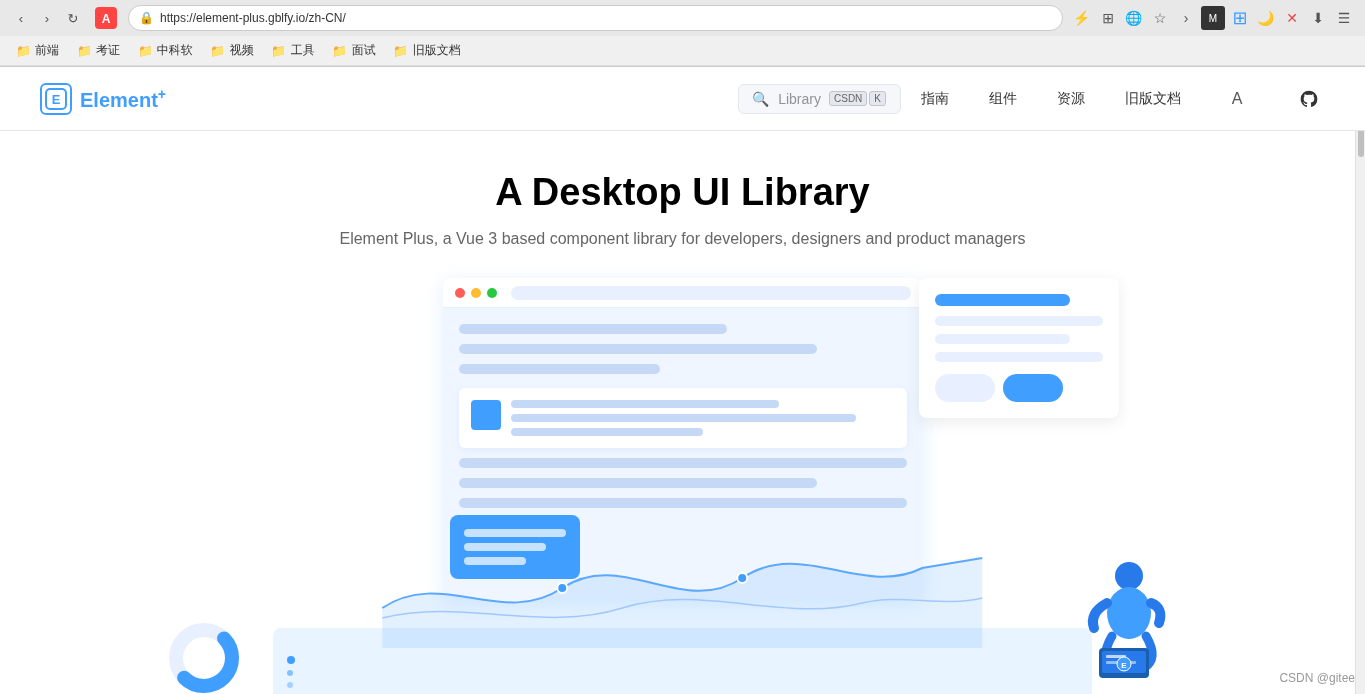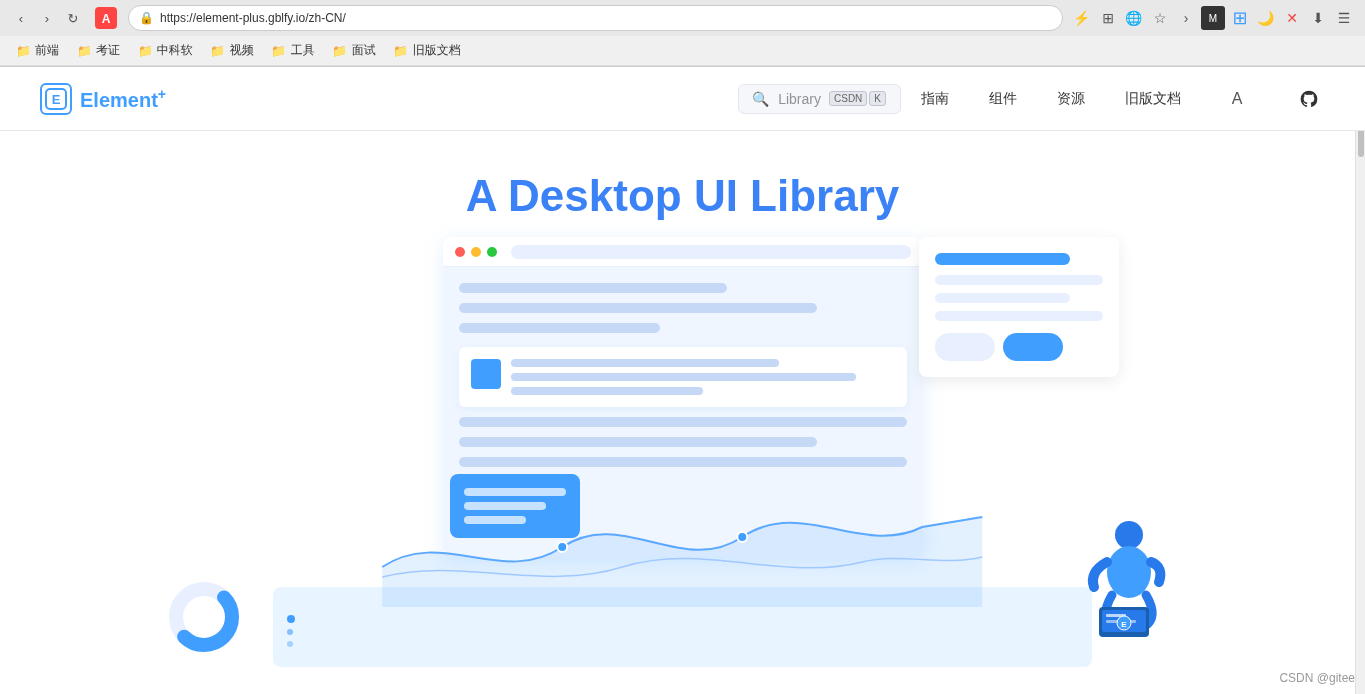--- a/index.html
+++ b/index.html
@@ -31,21 +31,21 @@
     .search-btn { display: flex; align-items: center; gap: 8px; background: #f5f7fa; border: 1px solid #e4e7ed; border-radius: 6px; padding: 6px 14px; cursor: pointer; color: #909399; font-size: 14px; margin-right: 20px; }
     .search-icon { font-size: 14px; color: #909399; }
     .search-shortcut { display: flex; gap: 2px; align-items: center; }
     .kbd { background: #e4e7ed; border-radius: 3px; padding: 1px 4px; font-size: 10px; color: #666; border: 1px solid #c0c4cc; }
     .nav-links { display: flex; gap: 40px; align-items: center; }
     .nav-link { font-size: 14px; color: #333; cursor: pointer; text-decoration: none; }
     .nav-icon-btn { width: 32px; height: 32px; border-radius: 50%; display: flex; align-items: center; justify-content: center; cursor: pointer; color: #555; font-size: 16px; }
 
     
     .hero-section { text-align: center; padding: 40px 20px 0; }
-    .hero-title { font-size: 44px; font-weight: 700; color: #3b82f6; margin-bottom: 16px; }
+    .hero-title { font-size: 38px; font-weight: 700; color: #000000; margin-bottom: 16px; }
     .hero-subtitle { font-size: 16px; color: #666; margin-bottom: 30px; }
 
     
     .illustration-container { position: relative; width: 100%; height: 430px; display: flex; justify-content: center; align-items: flex-start; }
 
     
     .mockup-window { position: absolute; left: 50%; transform: translateX(-50%); top: 0; width: 480px; height: 320px; background: #f0f6ff; border-radius: 8px; overflow: hidden; box-shadow: 0 4px 20px rgba(64,158,255,0.15); }
     .mockup-titlebar { background: #fff; height: 30px; display: flex; align-items: center; padding: 0 12px; gap: 6px; border-bottom: 1px solid #e8f0ff; }
     .traffic-dot { width: 10px; height: 10px; border-radius: 50%; }
     .dot-red { background: #ff5f57; }
@@ -209,20 +209,21 @@
       <div class="nav-icon-btn">
         <svg width="20" height="20" viewBox="0 0 20 20" fill="none">
             <path d="M10 1.667A8.333 8.333 0 001.667 10c0 3.68 2.387 6.8 5.7 7.9.417.077.57-.18.57-.4v-1.4c-2.317.5-2.8-1.117-2.8-1.117-.377-.96-.92-1.217-.92-1.217-.753-.513.057-.5.057-.5.833.057 1.27.853 1.27.853.74 1.267 1.94.9 2.413.69.073-.537.29-.9.527-1.107-1.847-.21-3.787-.923-3.787-4.11 0-.907.323-1.647.853-2.227-.083-.21-.37-1.053.083-2.193 0 0 .697-.223 2.283.853a7.94 7.94 0 012.083-.28c.707.003 1.42.097 2.083.28 1.583-1.077 2.28-.853 2.28-.853.453 1.14.167 1.983.083 2.193.533.58.853 1.32.853 2.227 0 3.193-1.943 3.897-3.797 4.103.3.26.567.77.567 1.553v2.303c0 .223.15.483.573.4A8.337 8.337 0 0018.333 10 8.333 8.333 0 0010 1.667z" fill="#333"></path>
           </svg>
       </div>
     </div>
   </nav>
 
   <div class="hero-section">
     <h1 class="hero-title">A Desktop UI Library</h1>
+    <p class="hero-subtitle">Element Plus, a Vue 3 based component library for developers, designers and product managers</p>
   </div>
 
   <div class="illustration-container">
 
     <div class="ground-rect"></div>
 
     <div class="mockup-window">
       <div class="mockup-titlebar">
         <div class="traffic-dot dot-red"></div>
         <div class="traffic-dot dot-yellow"></div>

